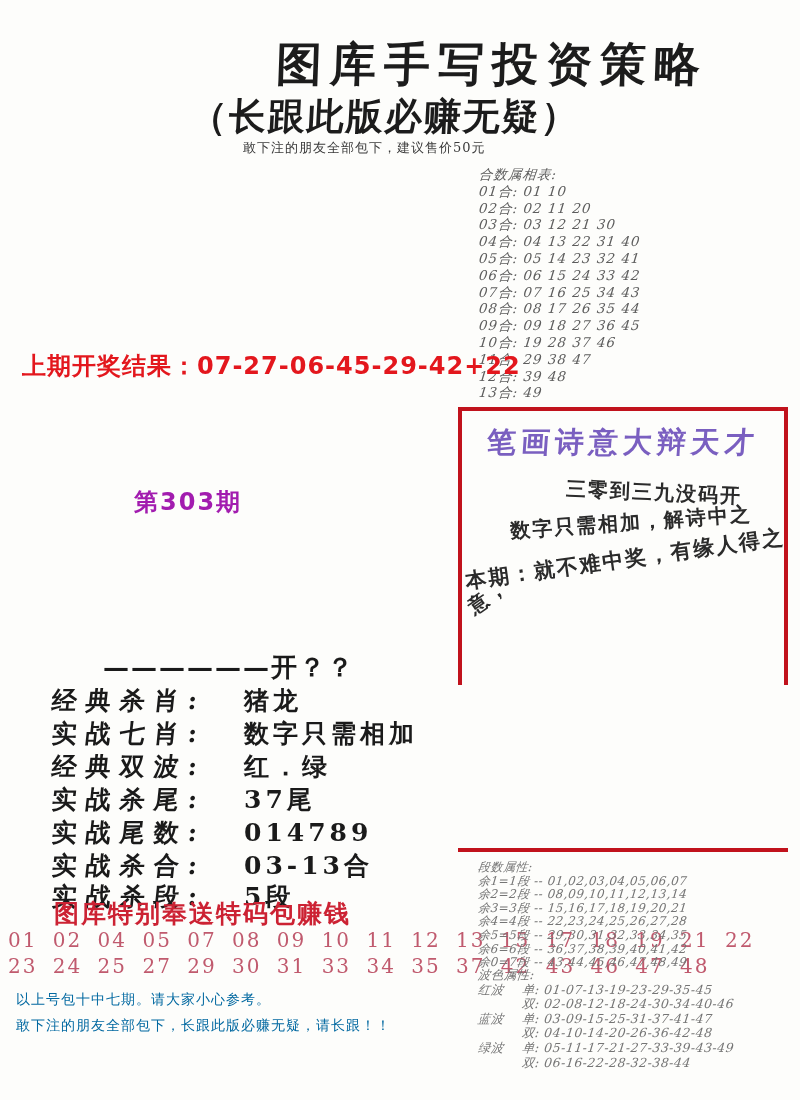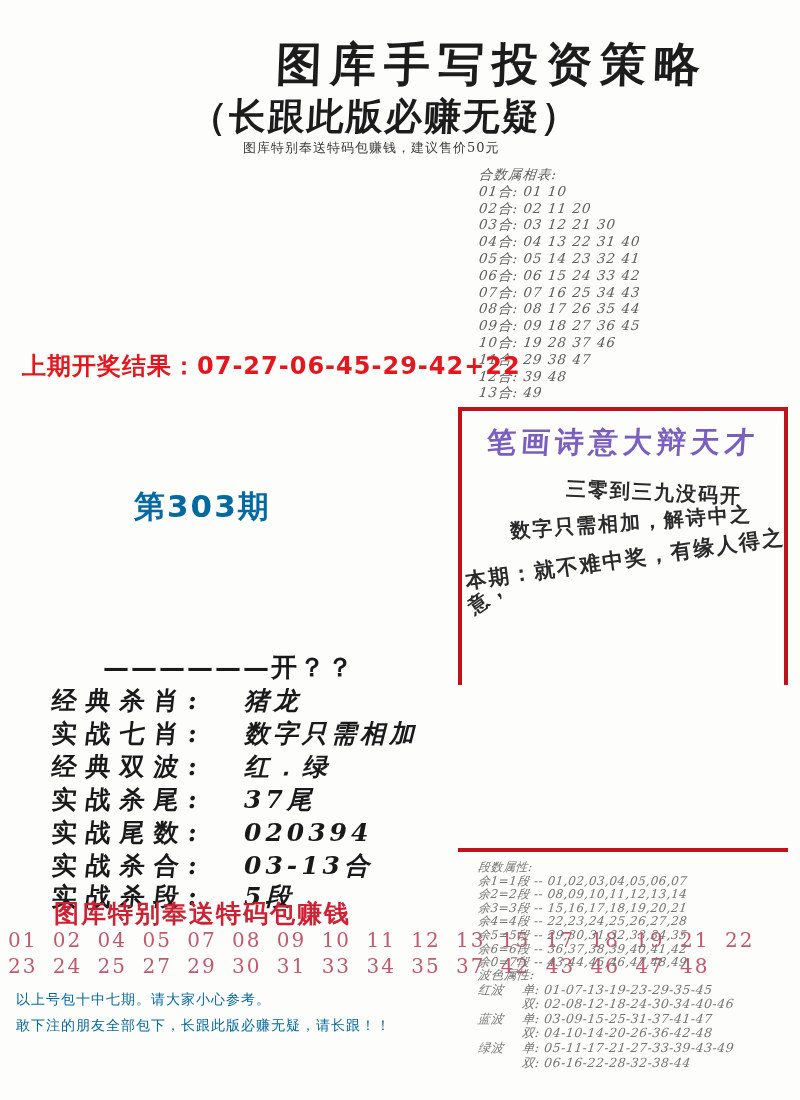--- a/index.html
+++ b/index.html
@@ -37,21 +37,21 @@
   .hesu .row{transform:skewX(-6deg);}
 
   
   .last-result{
     top:350px;left:22px;font-size:24px;font-weight:bold;color:#e3171d;
     white-space:nowrap;letter-spacing:1px;
   }
 
   
   .issue{
-    top:486px;left:134px;font-size:31px;font-weight:bold;color:#0369a1;
+    top:486px;left:134px;font-size:24px;font-weight:bold;color:#a21caf;
     letter-spacing:2px;white-space:nowrap;
   }
 
   
   .poem-box{top:407px;left:458px;width:330px;height:445px;}
   .poem-box .b{position:absolute;background:#c1121c;}
   .poem-box .b-top{top:0;left:0;right:0;height:4px;}
   .poem-box .b-bottom{bottom:0;left:0;right:0;height:4px;}
   .poem-box .b-left{top:0;left:0;width:4px;height:278px;}
   .poem-box .b-right{top:0;right:0;width:4px;height:278px;}
@@ -70,21 +70,21 @@
   .poem-l4{top:176px;left:8px;transform:rotate(-35deg);}
 
   
   .pred{
     font-family:"DejaVu Serif",serif;font-weight:bold;color:#1a1a1a;
     white-space:nowrap;
   }
   .open-line{top:650px;left:103px;font-size:26px;letter-spacing:2px;}
   .pred-row{left:52px;font-size:25px;}
   .pred-label{display:inline-block;width:192px;letter-spacing:9px;transform:skewX(-6deg);}
-  .pred-value{letter-spacing:4px;font-style:italic;}
+  .pred-value{letter-spacing:4px;}
 
   
   .promo{
     top:897px;left:54px;font-size:25px;font-weight:bold;color:#cc2233;
     letter-spacing:2px;white-space:nowrap;
   }
   .pack-row{
     left:8px;font-size:20px;color:#c05a6e;font-family:"DejaVu Serif",serif;
     letter-spacing:2px;word-spacing:7px;white-space:nowrap;
   }
@@ -115,21 +115,21 @@
     letter-spacing:0.5px;white-space:nowrap;
   }
   .bose .row{transform:skewX(-6deg);}
   .bose .wave{display:inline-block;width:44px;}
 </style>
 </head>
 <body>
 
 <div class="abs main-title">图库手写投资策略</div>
 <div class="abs sub-title">（长跟此版必赚无疑）</div>
-<div class="abs note">图库特别奉送特码包赚钱，建议售价50元</div>
+<div class="abs note">敢下注的朋友全部包下，建议售价50元</div>
 
 <div class="abs hesu">
   <div class="row">合数属相表:</div>
   <div class="row">01合: 01 10</div>
   <div class="row">02合: 02 11 20</div>
   <div class="row">03合: 03 12 21 30</div>
   <div class="row">04合: 04 13 22 31 40</div>
   <div class="row">05合: 05 14 23 32 41</div>
   <div class="row">06合: 06 15 24 33 42</div>
   <div class="row">07合: 07 16 25 34 43</div>
@@ -167,21 +167,21 @@
 <div class="abs pred pred-row" style="top:717px;">
   <span class="pred-label">实战七肖:</span><span class="pred-value">数字只需相加</span>
 </div>
 <div class="abs pred pred-row" style="top:750px;">
   <span class="pred-label">经典双波:</span><span class="pred-value">红．绿</span>
 </div>
 <div class="abs pred pred-row" style="top:783px;">
   <span class="pred-label">实战杀尾:</span><span class="pred-value">37尾</span>
 </div>
 <div class="abs pred pred-row" style="top:816px;">
-  <span class="pred-label">实战尾数:</span><span class="pred-value">020394</span>
+  <span class="pred-label">实战尾数:</span><span class="pred-value">014789</span>
 </div>
 <div class="abs pred pred-row" style="top:849px;">
   <span class="pred-label">实战杀合:</span><span class="pred-value">03-13合</span>
 </div>
 
 <div class="abs pred pred-row" style="top:880px;">
   <span class="pred-label">实战杀段:</span><span class="pred-value">5段</span>
 </div>
 
 <div class="abs promo">图库特别奉送特码包赚钱</div>

